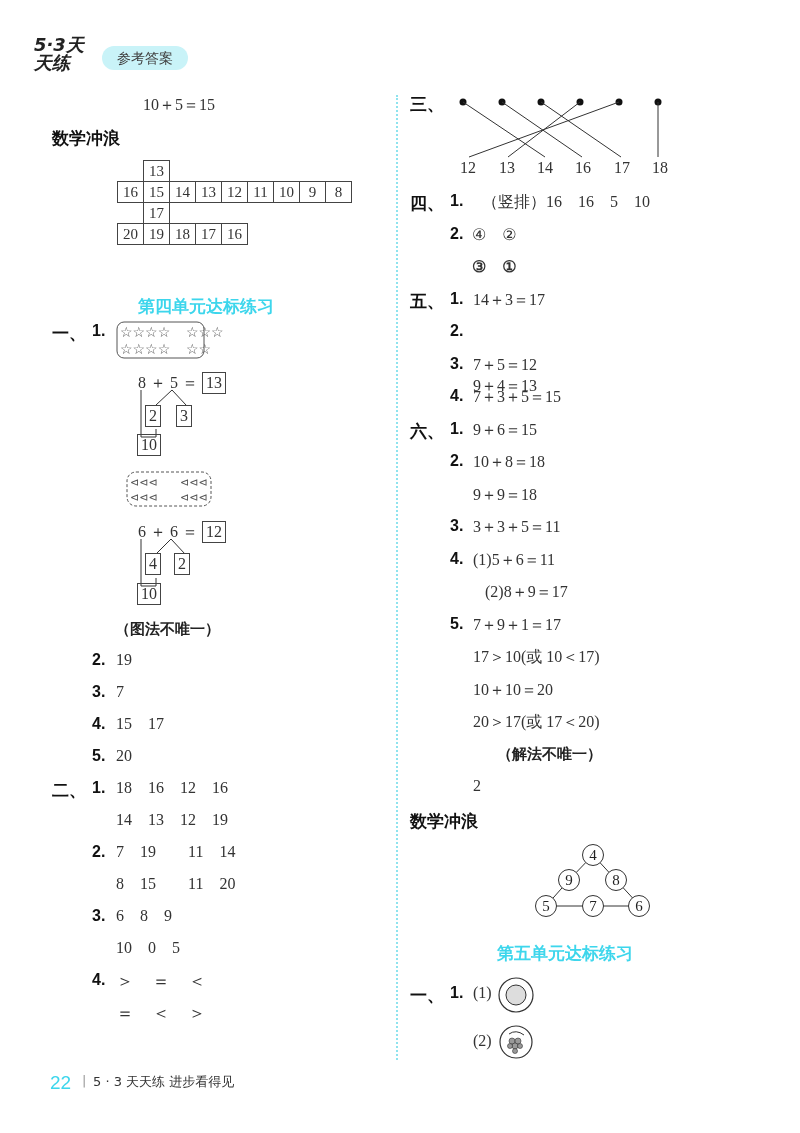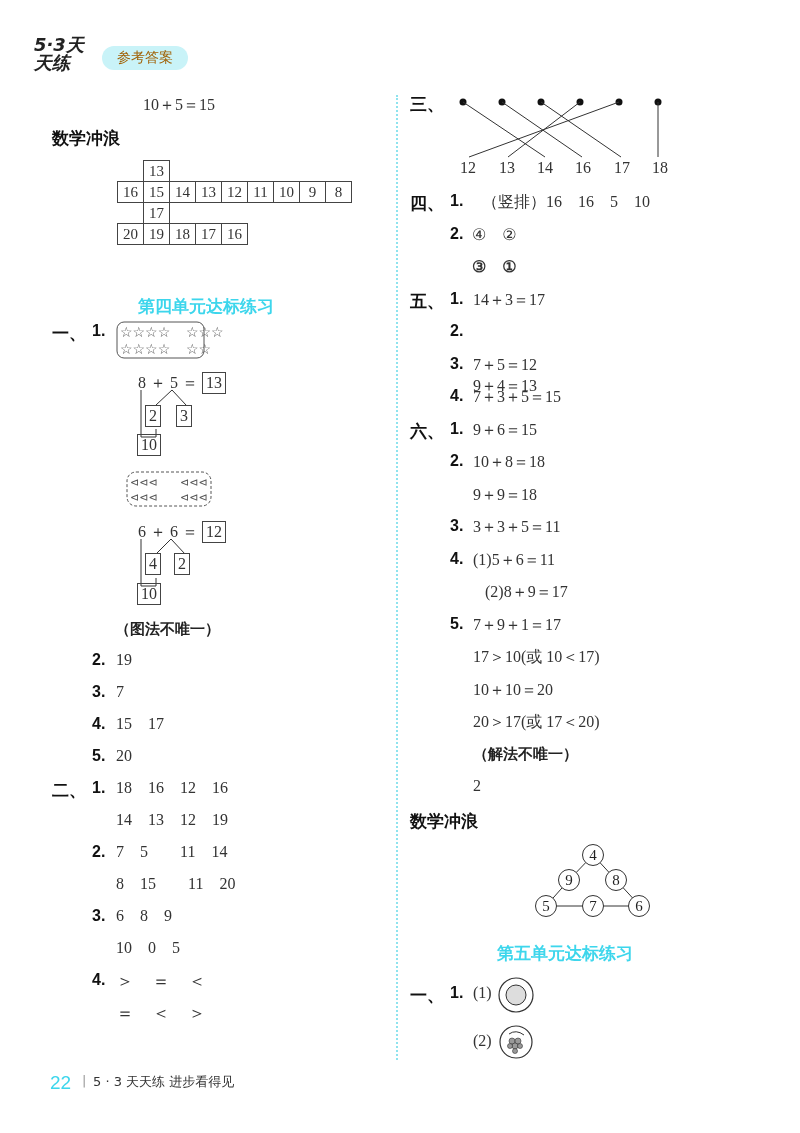--- a/index.html
+++ b/index.html
@@ -6,21 +6,21 @@
   body { width: 800px; height: 1133px; background: #ffffff; position: relative; overflow: hidden;
          font-family: "DejaVu Serif", "Liberation Serif", serif; color: #222; }
   .abs { position: absolute; }
   .serif { font-family: "Liberation Serif", "DejaVu Serif", serif; font-size: 16px; color: #333; }
   .qnum { font-family: "Liberation Sans", "DejaVu Sans", sans-serif; font-weight: bold; font-size: 16px; color: #111; }
   .sec { font-family: "DejaVu Sans", sans-serif; font-size: 17px; font-weight: bold; color: #111; }
   .cyan-title { font-family: "DejaVu Sans", sans-serif; font-size: 17px; font-weight: bold; color: #3dd6ec; }
   .logo { left: 34px; top: 36px; width: 62px; height: 42px; font-family: "DejaVu Sans", sans-serif;
           font-weight: bold; font-style: italic; font-size: 18px; color: #222; line-height: 18px; }
   .badge { left: 102px; top: 46px; width: 86px; height: 24px; background: #c9f3f8; border-radius: 12px;
-           text-align: center; font-size: 14px; line-height: 24px; color: #a16207; font-family: Liberation Serif, serif; }
+           text-align: center; font-size: 14px; line-height: 24px; color: #404040; font-family: Liberation Sans, sans-serif; }
   .divider { left: 396px; top: 95px; width: 0; height: 965px; border-left: 2px dotted #8fe3ee; }
   table.grid { border-collapse: collapse; }
   table.grid td { border: 1px solid #444; width: 26px; height: 21px; text-align: center; font-size: 15px;
                   font-family: "Liberation Serif", serif; color: #333; padding: 0; }
   table.grid td.empty { border: none; }
   .box { display: inline-block; border: 1px solid #444; padding: 0 3px; line-height: 20px; font-size: 16px; }
   .footer-num { color: #3dd6ec; font-family: "Liberation Sans", sans-serif; font-size: 19px; }
   .footer-text { color: #333; font-family: "DejaVu Sans", sans-serif; font-size: 13px; }
   .row { white-space: pre; }
   .circle-num { width: 22px; height: 22px; border-radius: 50%; border: 1px solid #333; background: #fff;
@@ -133,21 +133,21 @@
 <div class="abs qnum" style="left:92px; top:715px;">4.</div>
 <div class="abs serif row" style="left:116px; top:715px;">15    17</div>
 <div class="abs qnum" style="left:92px; top:747px;">5.</div>
 <div class="abs serif row" style="left:116px; top:747px;">20</div>
 
 <div class="abs sec" style="left:52px; top:779px;">二、</div>
 <div class="abs qnum" style="left:92px; top:779px;">1.</div>
 <div class="abs serif row" style="left:116px; top:779px;">18    16    12    16</div>
 <div class="abs serif row" style="left:116px; top:811px;">14    13    12    19</div>
 <div class="abs qnum" style="left:92px; top:843px;">2.</div>
-<div class="abs serif row" style="left:116px; top:843px;">7    5        11    14</div>
+<div class="abs serif row" style="left:116px; top:843px;">7    19        11    14</div>
 <div class="abs serif row" style="left:116px; top:875px;">8    15        11    20</div>
 <div class="abs qnum" style="left:92px; top:907px;">3.</div>
 <div class="abs serif row" style="left:116px; top:907px;">6    8    9</div>
 <div class="abs serif row" style="left:116px; top:939px;">10    0    5</div>
 <div class="abs qnum" style="left:92px; top:971px;">4.</div>
 <div class="abs serif row" style="left:116px; top:969px; font-size:18px;">＞    ＝    ＜</div>
 <div class="abs serif row" style="left:116px; top:1001px; font-size:18px;">＝    ＜    ＞</div>
 
 <div class="abs sec" style="left:410px; top:93px;">三、</div>
 <svg class="abs" style="left:455px; top:95px;" width="220" height="70">
@@ -201,21 +201,21 @@
 <div class="abs qnum" style="left:450px; top:517px;">3.</div>
 <div class="abs serif" style="left:473px; top:517px;">3＋3＋5＝11</div>
 <div class="abs qnum" style="left:450px; top:550px;">4.</div>
 <div class="abs serif" style="left:473px; top:550px;">(1)5＋6＝11</div>
 <div class="abs serif" style="left:485px; top:582px;">(2)8＋9＝17</div>
 <div class="abs qnum" style="left:450px; top:615px;">5.</div>
 <div class="abs serif" style="left:473px; top:615px;">7＋9＋1＝17</div>
 <div class="abs serif" style="left:473px; top:647px;">17＞10(或 10＜17)</div>
 <div class="abs serif" style="left:473px; top:680px;">10＋10＝20</div>
 <div class="abs serif" style="left:473px; top:712px;">20＞17(或 17＜20)</div>
-<div class="abs" style="left:473px; top:745px; font-size:15px; font-weight:bold; font-family:Liberation Mono, monospace;">（解法不唯一）</div>
+<div class="abs" style="left:497px; top:745px; font-size:15px; font-weight:bold; font-family:Liberation Mono, monospace;">（解法不唯一）</div>
 <div class="abs serif" style="left:473px; top:777px;">2</div>
 
 <div class="abs sec" style="left:410px; top:810px;">数学冲浪</div>
 
 <svg class="abs" style="left:530px; top:840px;" width="130" height="85">
   <g stroke="#333" stroke-width="1">
     <line x1="63" y1="15" x2="39" y2="40"></line>
     <line x1="39" y1="40" x2="16" y2="66"></line>
     <line x1="63" y1="15" x2="86" y2="40"></line>
     <line x1="86" y1="40" x2="110" y2="66"></line>

